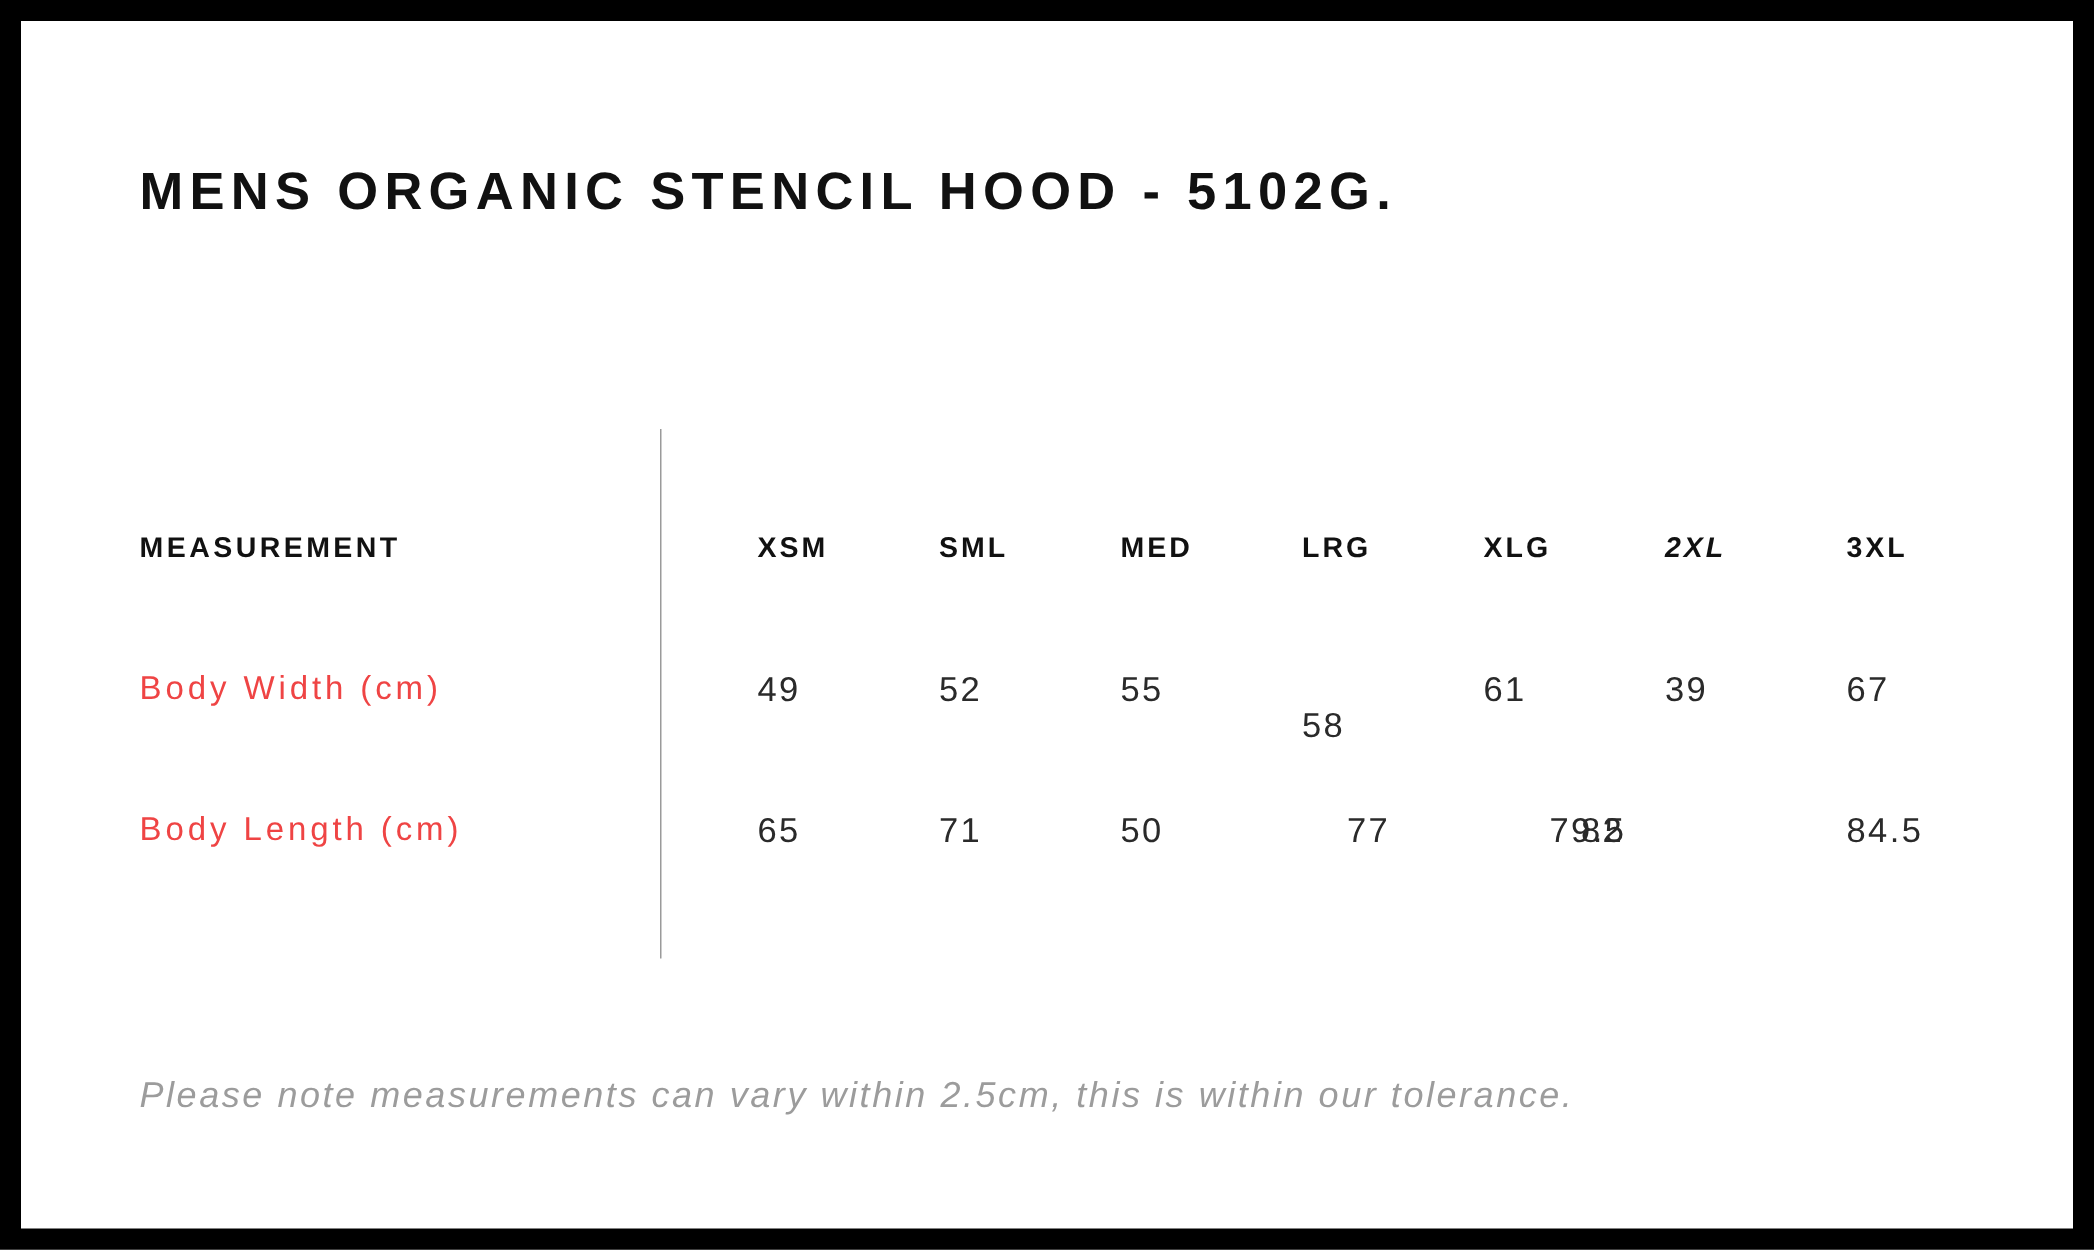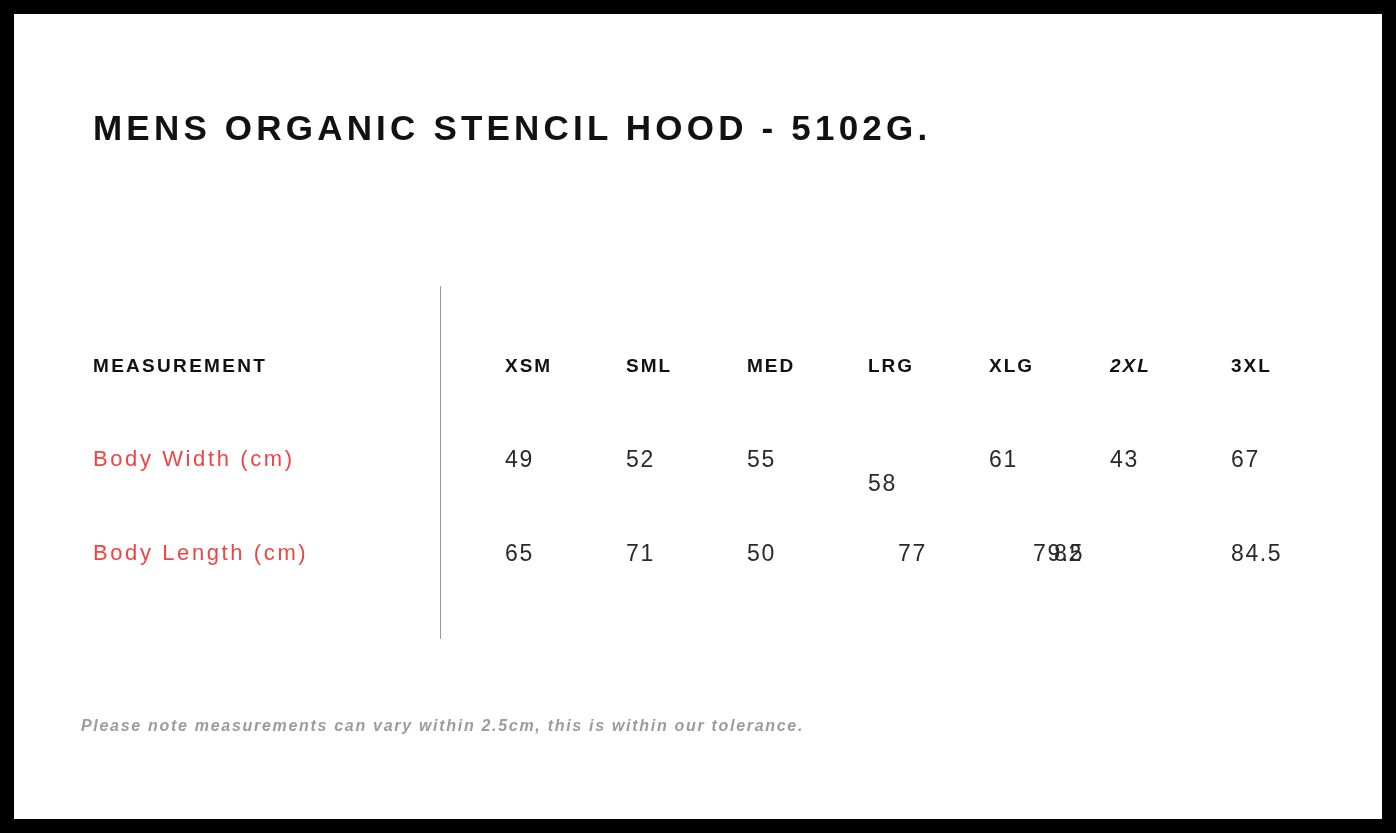--- a/index.html
+++ b/index.html
@@ -88,28 +88,27 @@
     letter-spacing: 2.0px;
     color: #111111;
   }
   .cell-data {
     font-size: 23px;
     letter-spacing: 1.6px;
     color: #2a2a2a;
   }
   .note {
     position: absolute;
-    left: 67px;
+    left: 79px;
     top: 703px;
-    font-size: 16px;
+    font-size: 24px;
     font-style: italic;
     letter-spacing: 1.7px;
     color: #9c9c9c;
     white-space: nowrap;
-    font-weight: bold;
   }
 </style>
 </head>
 <body>
 
 <div class="page">
 
   <div class="title">MENS ORGANIC STENCIL HOOD - 5102G.</div>
 
   <div class="vrule"></div>
@@ -127,21 +126,21 @@
       <div class="cell cell-header" style="left:1217px;">3XL</div>
     </div>
 
     <div class="row row-0">
       <div class="label label-data">Body Width (cm)</div>
       <div class="cell cell-data" style="left:491px;">49</div>
       <div class="cell cell-data" style="left:612px;">52</div>
       <div class="cell cell-data" style="left:733px;">55</div>
       <div class="cell cell-data" style="left:854px;margin-top:24px;">58</div>
       <div class="cell cell-data" style="left:975px;">61</div>
-      <div class="cell cell-data" style="left:1096px;">43</div>
+      <div class="cell cell-data" style="left:1096px;">39</div>
       <div class="cell cell-data" style="left:1217px;">67</div>
     </div>
 
     <div class="row row-1">
       <div class="label label-data">Body Length (cm)</div>
       <div class="cell cell-data" style="left:491px;">65</div>
       <div class="cell cell-data" style="left:612px;">71</div>
       <div class="cell cell-data" style="left:733px;">50</div>
       <div class="cell cell-data" style="left:884px;">77</div>
       <div class="cell cell-data" style="left:1019px;">79.5</div>

